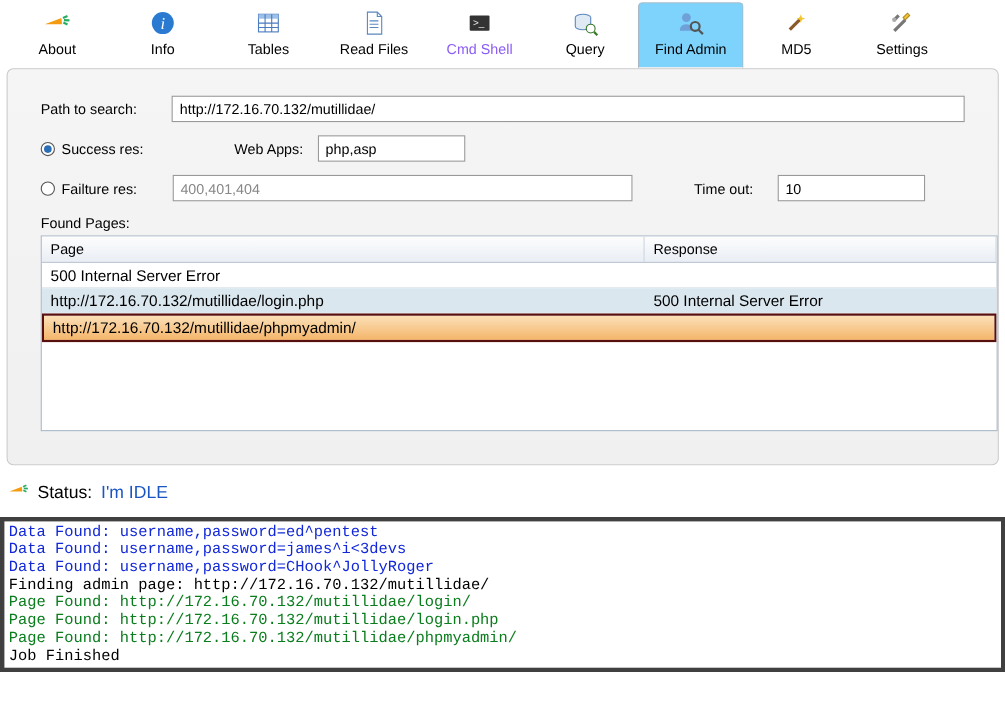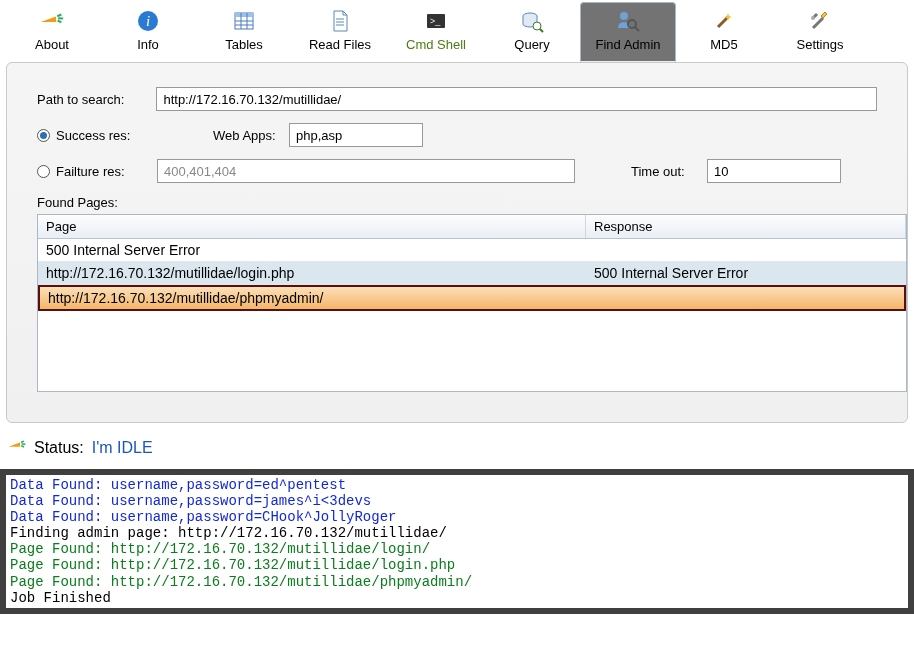--- a/index.html
+++ b/index.html
@@ -24,35 +24,35 @@
     width: 96px;
     height: 60px;
     padding-top: 4px;
     border: 1px solid transparent;
     border-bottom: none;
     cursor: pointer;
   }
   .tool-item.active {
     border: 1px solid #a9b7c6;
     border-bottom: 1px solid #f0f0f0;
-    background: #737373;
+    background: #7dd3fc;
     border-radius: 4px 4px 0 0;
   }
   .tool-item .icon {
     width: 28px;
     height: 28px;
     display: flex;
     align-items: center;
     justify-content: center;
   }
   .tool-item .label {
     margin-top: 2px;
     font-size: 13px;
   }
-  .tool-item.disabled .label { color: #4d7c0f; }
+  .tool-item.disabled .label { color: #8b5cf6; }
   .panel {
     margin: 0 6px;
     border: 1px solid #c9c9c9;
     border-radius: 6px;
     background: linear-gradient(#f5f5f5, #f0f0f0);
     padding: 24px 30px 30px 30px;
     position: relative;
   }
   .form-row {
     display: flex;
@@ -127,21 +127,21 @@
   }
   .status-bar {
     display: flex;
     align-items: center;
     gap: 8px;
     padding: 14px 8px 10px 8px;
     font-size: 16px;
   }
   .status-bar .val { color: #1a55c4; }
   .log {
-    border: 6px solid #404040;
+    border: 4px solid #404040;
     background: #fff;
     margin: 0 0 0 0;
     padding: 2px 4px;
     font-family: "Courier New", monospace;
     font-size: 14px;
     line-height: 1.15;
     white-space: pre;
   }
   .log .df { color: #1228d8; }
   .log .pf { color: #0a7d1d; }

